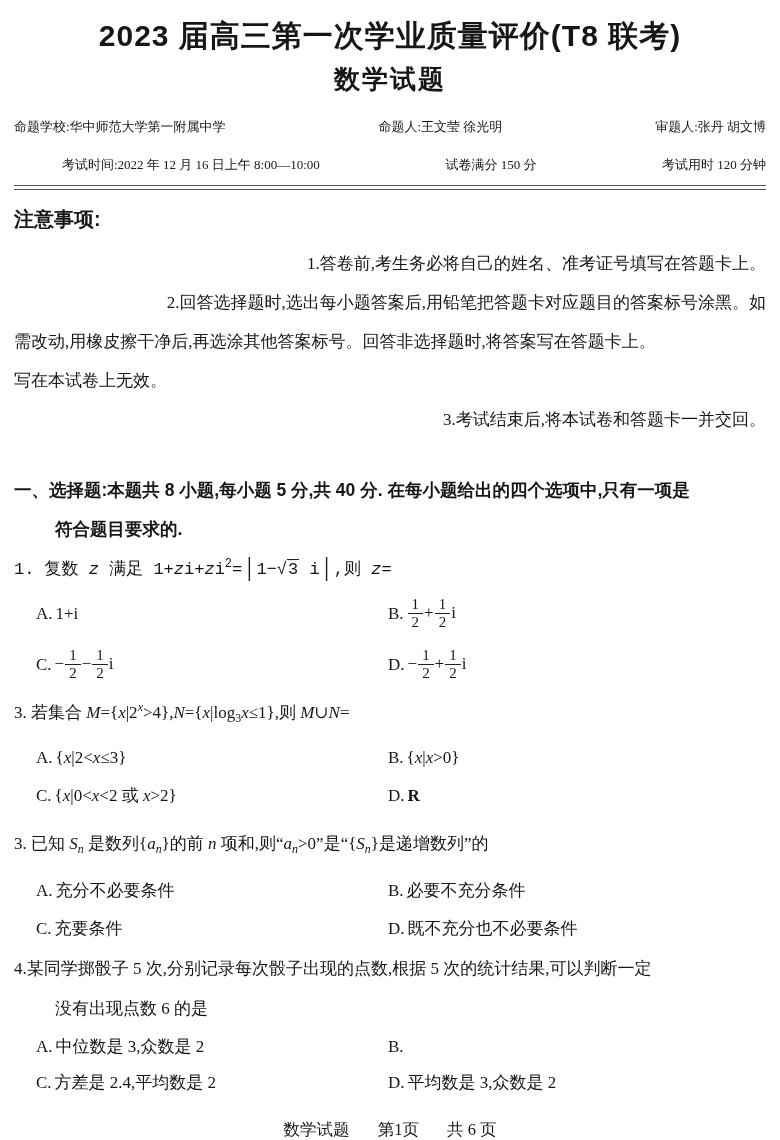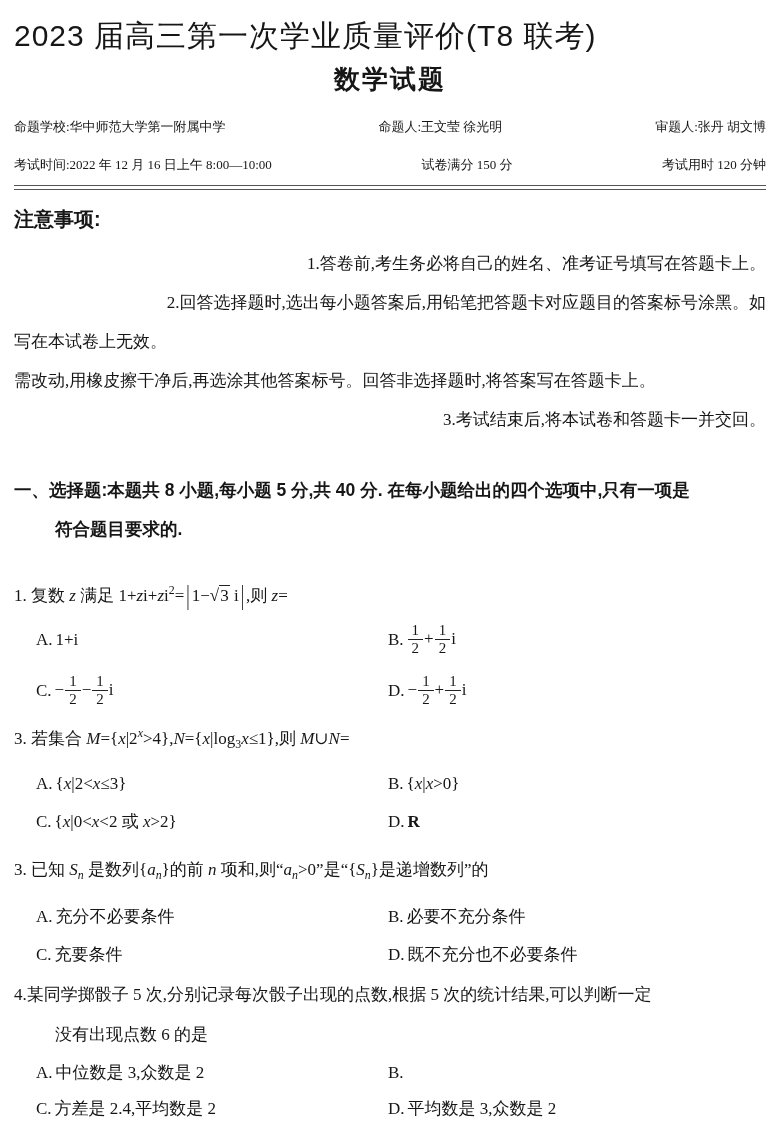--- a/index.html
+++ b/index.html
@@ -5,50 +5,50 @@
   * { margin:0; padding:0; box-sizing:border-box; }
   html,body { background:#ffffff; }
   body {
     width:780px; height:1140px; overflow:hidden;
     font-family:"Liberation Serif","DejaVu Serif",serif;
     color:#161616; font-size:17px;
   }
   .page { padding:18px 14px 0 14px; }
   .hd-title {
     font-family:"Liberation Sans","DejaVu Sans",sans-serif;
-    font-weight:400; font-size:30px; line-height:1.2;
-    letter-spacing:1px;
+    font-weight:700; font-size:30px; line-height:1.2;
+    text-align:center; letter-spacing:1px;
   }
   .hd-sub {
     font-family:"Liberation Sans","DejaVu Sans",sans-serif;
     font-weight:700; font-size:26px; line-height:1.2;
     text-align:center; margin-top:10px; letter-spacing:2px;
   }
   .meta-row { display:flex; justify-content:space-between; font-size:13px; line-height:20px; }
   .meta-row.m1 { margin-top:22px; }
-  .meta-row.m2 { margin-top:18px; }
+  .meta-row.m2 { margin-top:18px;margin-left:48px; }
   .rule { margin-top:10px; height:5px; border-top:1px solid #555; border-bottom:1px solid #555; }
   .notice-h {
     margin-top:16px; font-size:20px; font-weight:700;
     font-family:"Liberation Sans","DejaVu Sans",sans-serif;
   }
   .nline { line-height:22px; margin-top:17px; }
   .nline.first { margin-top:20px; }
   .nline.indent { padding-left:41px;text-align:right; }
   .sec {
     margin-top:48px; font-weight:700; font-size:17.5px; line-height:22px;
     font-family:"Liberation Sans","DejaVu Sans",sans-serif;
   }
   .sec.cont { margin-top:17px; padding-left:41px; }
   .stem { line-height:24px; }
   .stem.indent { padding-left:41px; }
   .opts { display:grid; grid-template-columns:352px auto; padding-left:22px; align-items:center; }
   .opt { display:flex; align-items:center; line-height:24px; }
   .opt-label { margin-right:3px; } .mt12{margin-top:12px;} .mt14{margin-top:14px;}
-  .mt16{margin-top:16px;} .mt18{margin-top:18px;} .mt22{margin-top:38px;} .mt24{margin-top:24px;}
+  .mt16{margin-top:16px;} .mt18{margin-top:18px;} .mt22{margin-top:12px;font-family:Liberation Mono, monospace;} .mt24{margin-top:24px;}
   em { font-style:italic; }
   strong { font-weight:700; }
   sup,sub { font-size:70%; }
   .it { font-style:italic; }
   .frac { display:inline-flex; flex-direction:column; align-items:center;
           vertical-align:middle; line-height:1.15; font-size:0.88em; margin:0 1px; }
   .frac .num { padding:0 4px; }
   .frac .den { padding:0 4px; border-top:1px solid #222; }
   .sqrt { white-space:nowrap; }
   .sqrt-v { border-top:1px solid #222; padding:0 1px; }
@@ -73,22 +73,22 @@
     <span>考试时间:2022 年 12 月 16 日上午 8:00—10:00</span>
     <span>试卷满分 150 分</span>
     <span>考试用时 120 分钟</span>
   </div>
 
   <div class="rule"></div>
 
   <div class="notice-h">注意事项:</div>
   <div class="nline first indent">1.答卷前,考生务必将自己的姓名、准考证号填写在答题卡上。</div>
   <div class="nline indent">2.回答选择题时,选出每小题答案后,用铅笔把答题卡对应题目的答案标号涂黑。如</div>
+  <div class="nline">需改动,用橡皮擦干净后,再选涂其他答案标号。回答非选择题时,将答案写在答题卡上。</div>
   <div class="nline">写在本试卷上无效。</div>
-  <div class="nline">需改动,用橡皮擦干净后,再选涂其他答案标号。回答非选择题时,将答案写在答题卡上。</div>
   <div class="nline indent">3.考试结束后,将本试卷和答题卡一并交回。</div>
 
   <div class="sec">一、选择题:本题共 8 小题,每小题 5 分,共 40 分. 在每小题给出的四个选项中,只有一项是</div>
   <div class="sec cont">符合题目要求的.</div>
 
   <div class="stem mt22"><span>1. 复数 </span><em>z</em><span> 满足 1+</span><em>z</em><span>i+</span><em>z</em><span>i</span><sup>2</sup><span>=</span><span class="abar">|</span><span>1−</span><span class="sqrt">√<span class="sqrt-v">3</span></span><span> i</span><span class="abar">|</span><span>,则 </span><em>z</em><span>=</span></div>
   <div class="opts mt14">
     <div class="opt">
       <span class="opt-label">A.</span>
       <span class="opt-body"><span>1+i</span></span>

